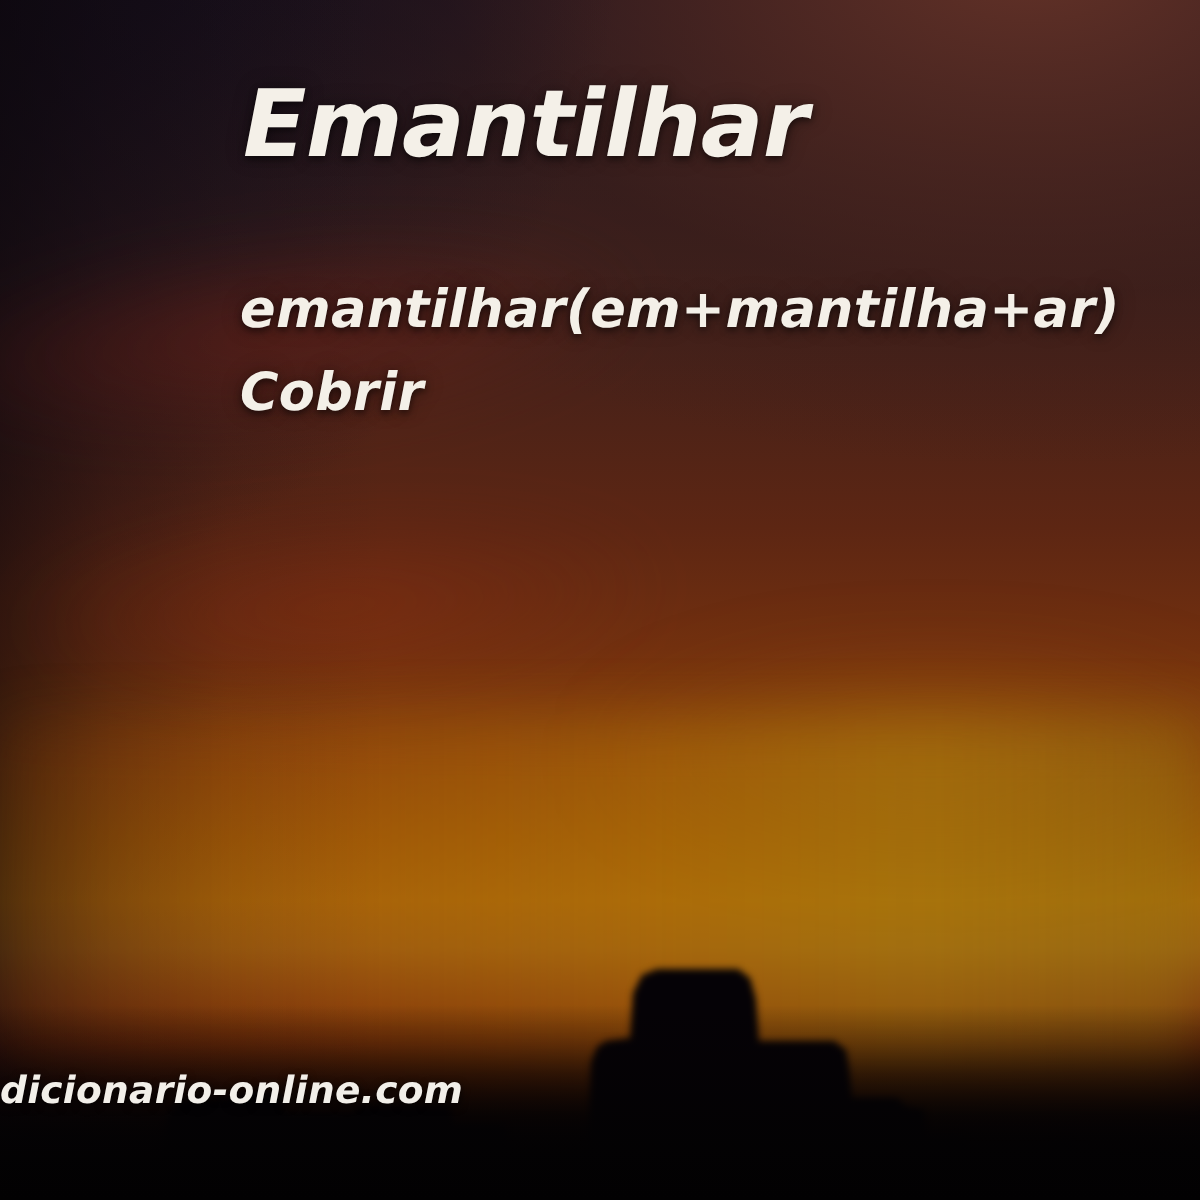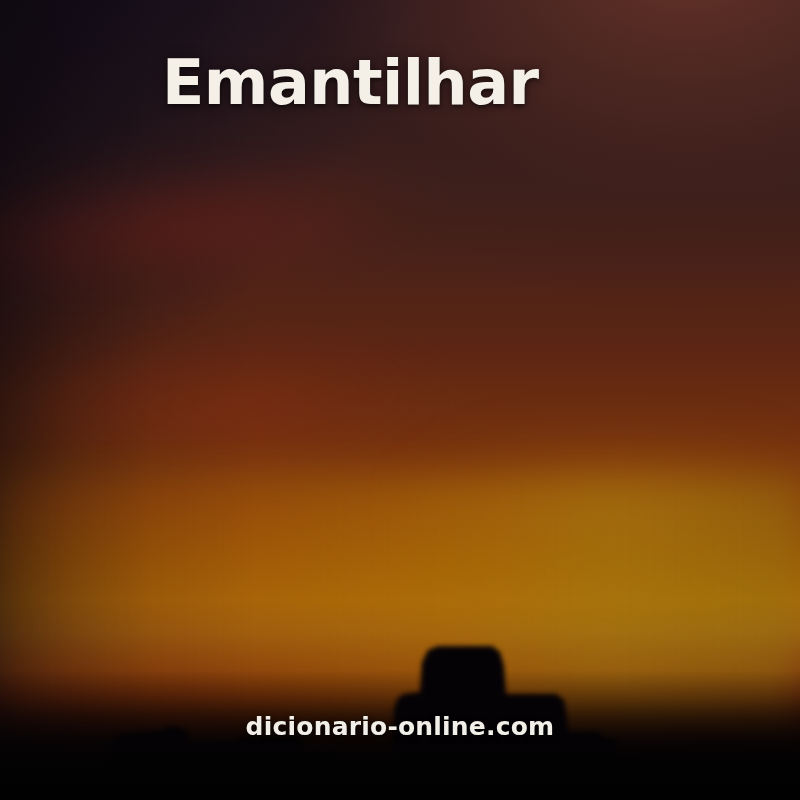--- a/index.html
+++ b/index.html
@@ -176,20 +176,21 @@
   
   .content {
     position: absolute;
     inset: 0;
     z-index: 5;
   }
 
   .brush {
     font-family: "DejaVu Sans", sans-serif;
     font-weight: bold;
+    font-style: italic;
     color: #f4f0e8;
     letter-spacing: 0.2px;
     text-shadow:
       0 2px 5px rgba(0,0,0,0.55),
       0 0 14px rgba(0,0,0,0.30);
     white-space: nowrap;
   }
 
   #page-title {
     position: absolute;
@@ -218,21 +219,21 @@
     font-size: 41px;
     line-height: 57px;
   }
   .gap-before { margin-top: 17px; }
 
   #watermark {
     position: absolute;
     left: 0;
     right: 0;
     top: 712px;
-    text-align: center;
+    text-align: left;
     font-size: 25px;
     color: #f2efe9;
     text-shadow: 0 2px 6px rgba(0,0,0,0.8);
   }
 </style>
 </head>
 <body>
 
 <div id="card">
 
@@ -262,22 +263,24 @@
   </div>
 
   <div class="ground-fade"></div>
 
   <div class="content">
 
     <div id="page-title" class="brush">Emantilhar</div>
 
     <div id="definition-block">
 
-
-
+      <span class="def-line brush small">emantilhar(em+mantilha+ar)</span>
+
+
+      <span class="def-line brush small">Cobrir</span>
 
 
 
 
 
     </div>
 
     <div id="watermark" class="brush">dicionario-online.com</div>
   </div>
 </div>

